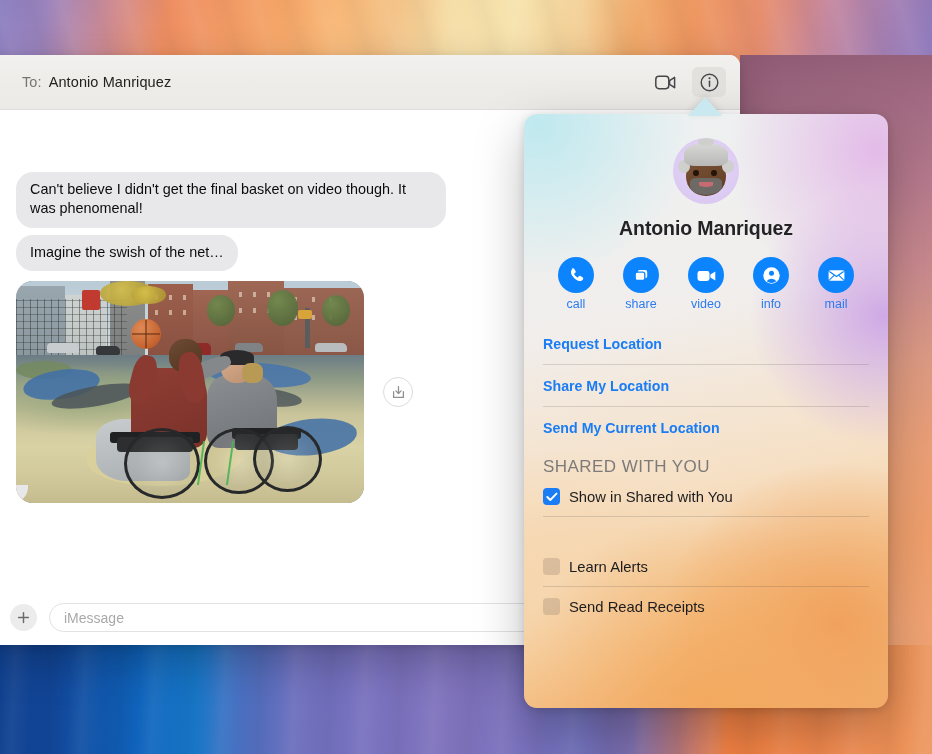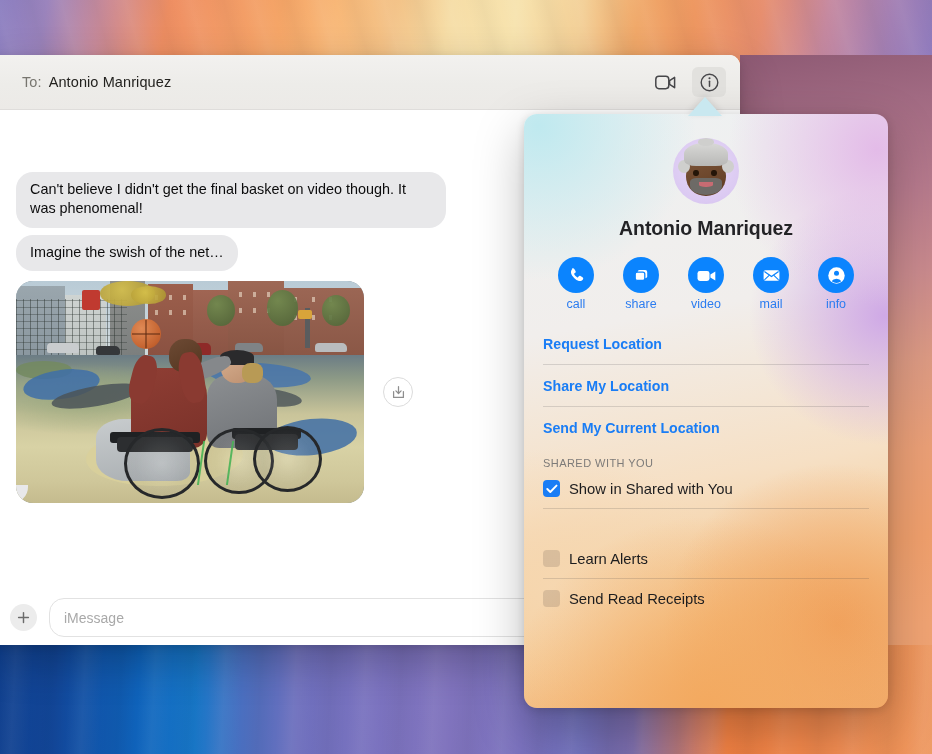--- a/index.html
+++ b/index.html
@@ -377,21 +377,21 @@
     padding: 0 22px 0 16px;
     gap: 12px;
   }
   #plus-btn {
     width: 27px; height: 27px; border-radius: 50%;
     background: #ececec;
     display: flex; align-items: center; justify-content: center;
     cursor: pointer; flex: 0 0 auto;
   }
   #imessage-input {
-    flex: 1; height: 39px;
+    flex: 1; height: 29px;
     border: 1px solid #e2e2e2; border-radius: 15px;
     background: #fff;
     padding: 0 14px;
     font-size: 14px; color: #1a1a1a;
     font-family: "Liberation Sans", sans-serif;
     outline: none;
   }
   #imessage-input::placeholder { color: #a9a9a9; }
 
   
@@ -504,21 +504,21 @@
   .link-row {
     padding: 13px 2px 12px 2px;
     font-size: 14.2px; font-weight: 600;
     color: #1a7df5;
     cursor: pointer;
   }
   .hairline { height: 1px; background: rgba(60,60,67,.17); margin: 0 2px; }
 
   .section-title {
     margin: 9px 2px 0 2px;
-    font-size: 11px; letter-spacing: .45px;
+    font-size: 17px; letter-spacing: .45px;
     color: #7d7b79;
   }
 
   .check-row {
     display: flex; align-items: center;
     padding: 11px 2px 11px 2px;
     cursor: pointer;
   }
   .checkbox {
     width: 17px; height: 17px; border-radius: 4px;
@@ -721,40 +721,40 @@
           <svg width="21" height="15" viewBox="0 0 21 15">
             <rect x="1.5" y="3" width="12" height="10" rx="2.4" fill="#fff"></rect>
             <path d="M14.4 6.5 L19.3 3.4 L19.3 12.6 L14.4 9.5 Z" fill="#fff"></path>
           </svg>
         </div>
         <div class="action-label">video</div>
       </div>
 
       <div class="action">
         <div class="action-circle">
+          <svg width="19" height="19" viewBox="0 0 19 19">
+            <circle cx="9.5" cy="9.5" r="8.2" fill="#fff"></circle>
+            <circle cx="9.5" cy="7.2" r="2.5" fill="#0b84fe"></circle>
+            <path d="M4.6 15.2 a5.4 4.4 0 0 1 9.8 0 a8.2 8.2 0 0 1 -9.8 0z" fill="#0b84fe"></path>
+          </svg>
+        </div>
+        <div class="action-label">info</div>
+      </div>
+
+      <div class="action">
+        <div class="action-circle">
           <svg width="19" height="15" viewBox="0 0 19 15">
             <rect x="1.6" y="2.3" width="15.8" height="10.4" rx="1.8" fill="#fff"></rect>
             <path d="M2.4 3.4 L9.5 8.6 L16.6 3.4" fill="none" stroke="#0b84fe" stroke-width="1.3" stroke-linejoin="round"></path>
             <path d="M2.4 11.8 L7.4 7.2 M16.6 11.8 L11.6 7.2" fill="none" stroke="#0b84fe" stroke-width="1.1"></path>
           </svg>
         </div>
         <div class="action-label">mail</div>
       </div>
 
-      <div class="action">
-        <div class="action-circle">
-          <svg width="19" height="19" viewBox="0 0 19 19">
-            <circle cx="9.5" cy="9.5" r="8.2" fill="#fff"></circle>
-            <circle cx="9.5" cy="7.2" r="2.5" fill="#0b84fe"></circle>
-            <path d="M4.6 15.2 a5.4 4.4 0 0 1 9.8 0 a8.2 8.2 0 0 1 -9.8 0z" fill="#0b84fe"></path>
-          </svg>
-        </div>
-        <div class="action-label">info</div>
-      </div>
-
     </div>
 
     <div style="height:12px"></div>
 
     <div class="link-row">Request Location</div>
     <div class="hairline"></div>
     <div class="link-row">Share My Location</div>
     <div class="hairline"></div>
     <div class="link-row">Send My Current Location</div>
 

